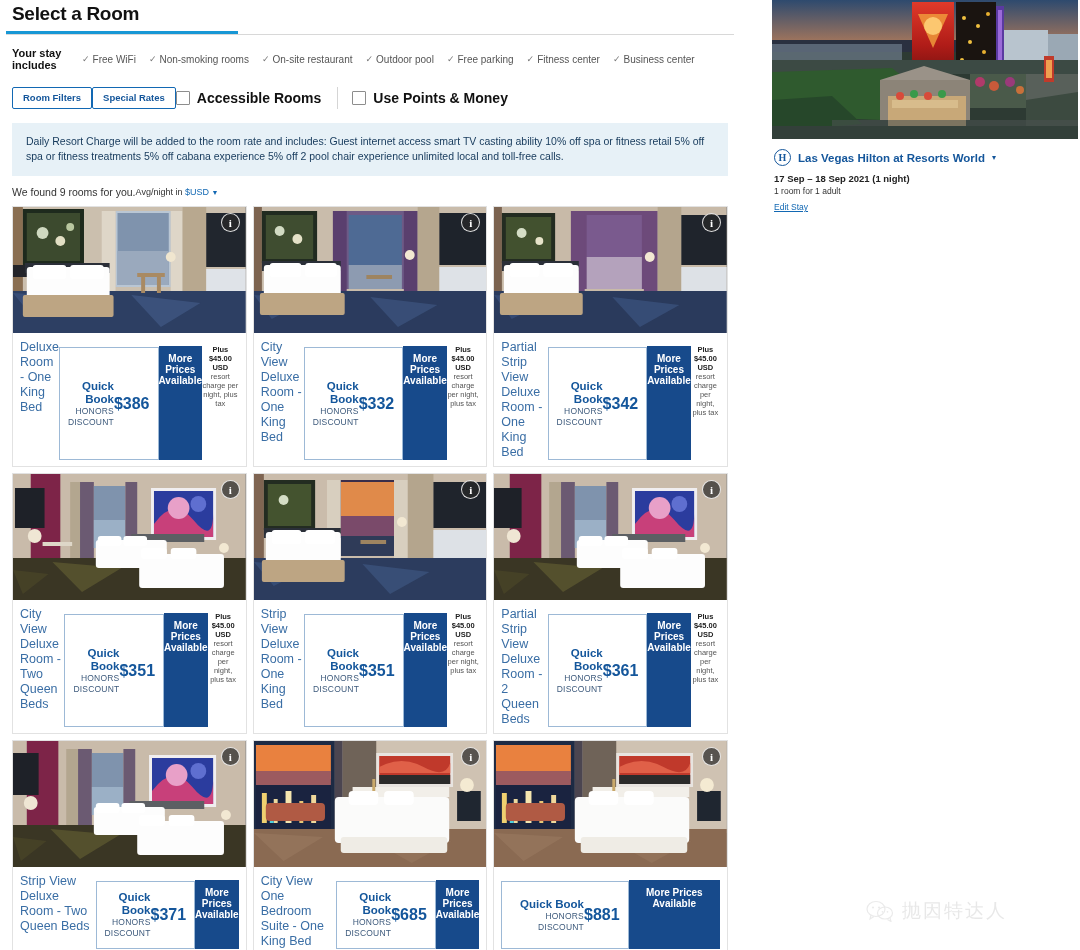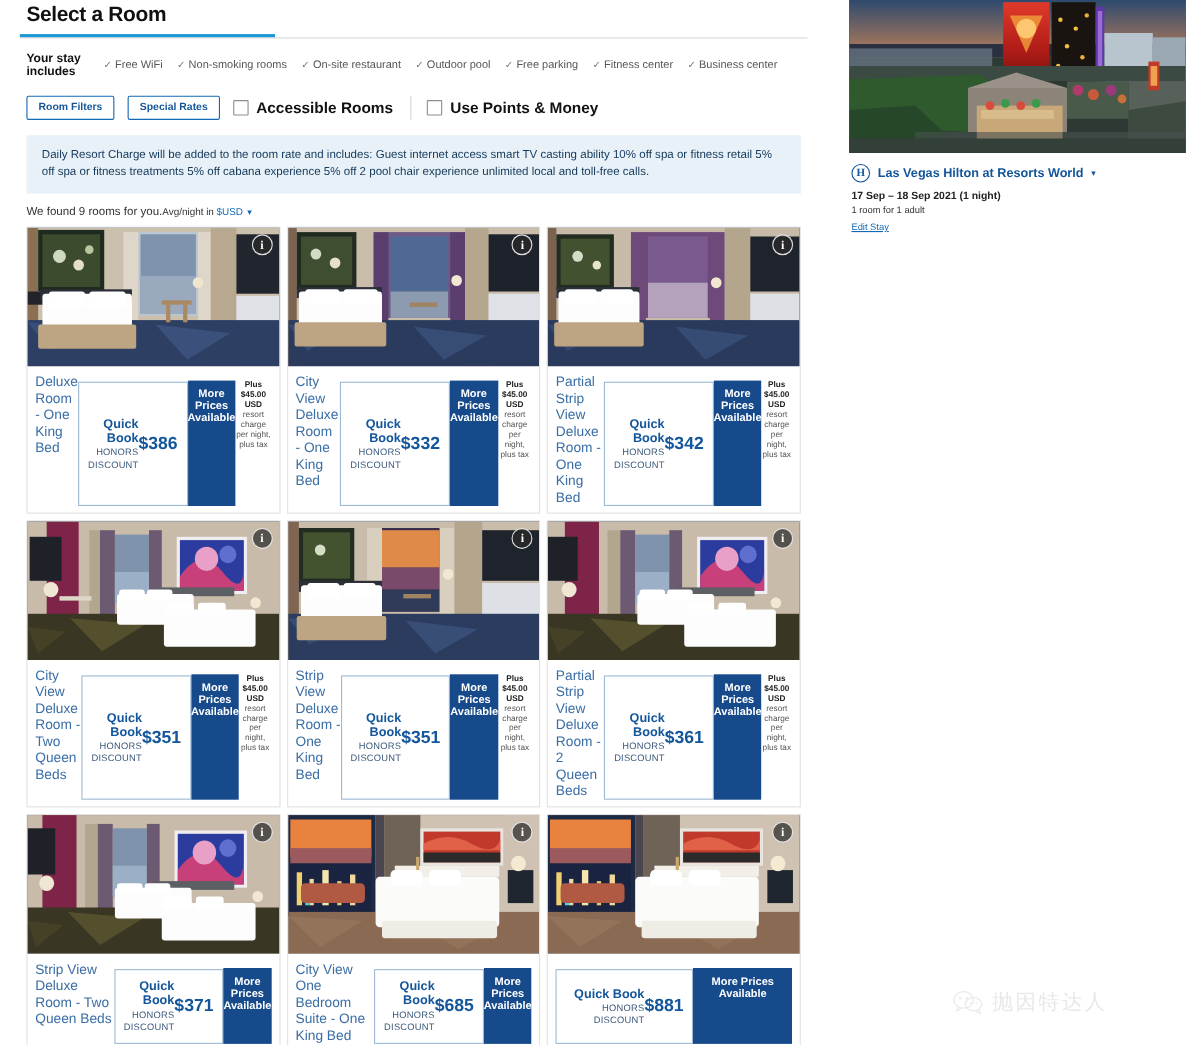--- a/index.html
+++ b/index.html
@@ -11,21 +11,21 @@
     color: #1a1a1a;
     overflow: hidden;
   }
 
   .page { position: relative; width: 1080px; height: 950px; }
 
   
   .left-col {
     position: absolute; left: 0; top: 0;
     width: 740px; height: 950px;
-    padding: 0 6px 0 18px;
+    padding: 0 6px 0 6px;
   }
 
   .page-title {
     font-size: 19px; font-weight: bold; letter-spacing: -0.3px;
     color: #111; margin: 2px 0 0 6px; padding-top: 1px;
   }
   .title-rule {
     margin: 6px 6px 0 0; height: 3px; width: 232px;
     background: #1797d5;
   }
@@ -48,21 +48,20 @@
   .check { color: #777; font-size: 9px; }
 
   
   .filter-row {
     display: flex; align-items: center; margin: 16px 0 0 6px; gap: 0;
   }
   .btn-outline {
     border: 1px solid #1268b3; color: #14569b; background: #fff;
     font-size: 9.5px; font-weight: bold; border-radius: 2px;
     padding: 5px 10px; line-height: 10px; cursor: pointer;
-    margin-right: 12px;
   }
   .cbx-wrap {
     display: flex; align-items: center; gap: 7px; cursor: pointer;
     margin-right: 14px;
   }
   .cbx {
     width: 14px; height: 14px; border: 1px solid #8d8d8d;
     background: #fff; border-radius: 1px; flex: none;
   }
   .cbx-label { font-size: 14px; font-weight: bold; color: #111; white-space: nowrap; }

